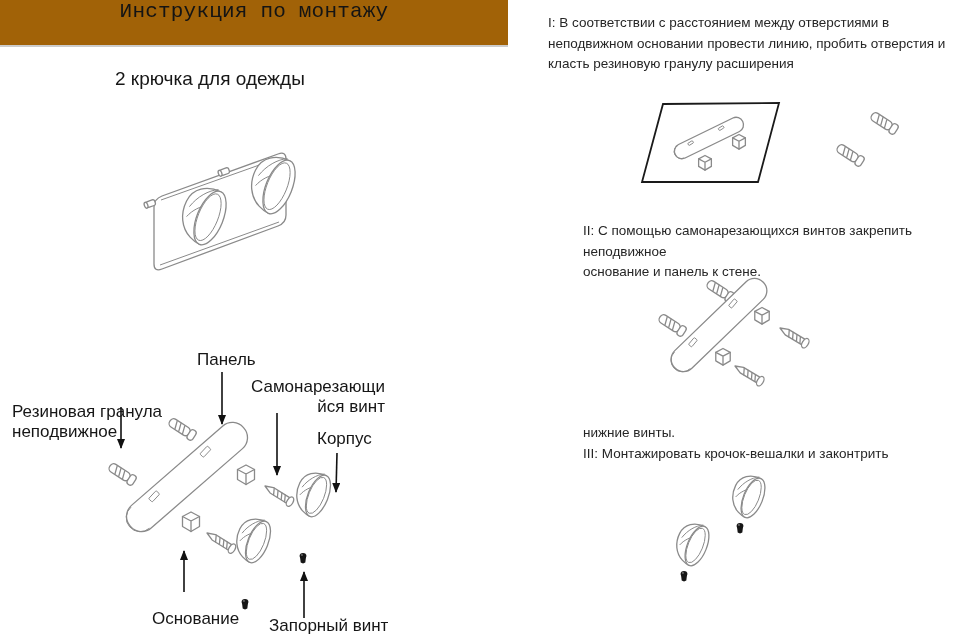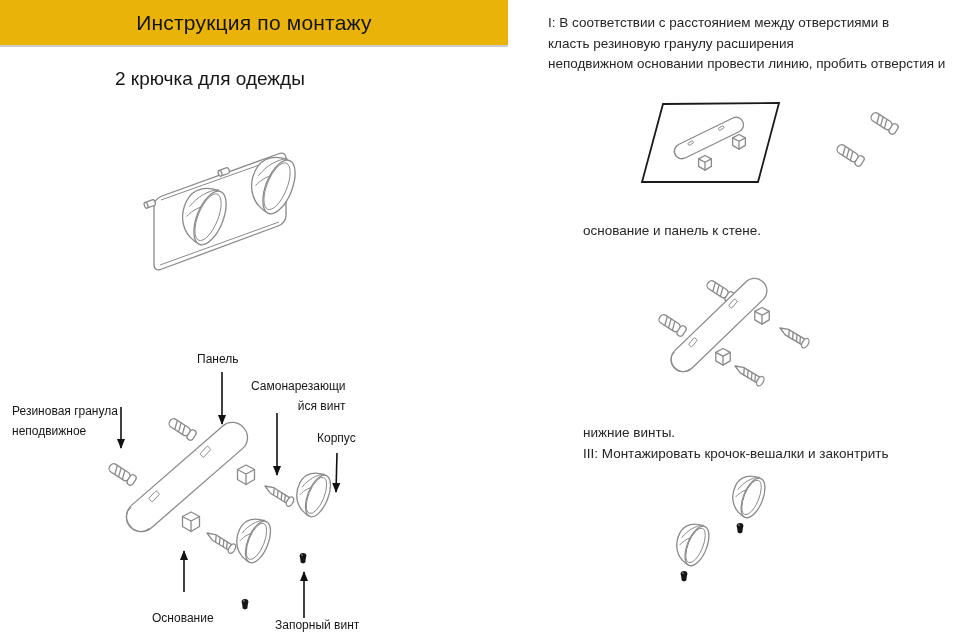--- a/index.html
+++ b/index.html
@@ -1,38 +1,38 @@
 <!DOCTYPE html>
 <html><head>
 <meta charset="utf-8">
 <style>
   html,body{margin:0;padding:0;background:#ffffff;}
   .page{position:relative;width:970px;height:641px;background:#ffffff;overflow:hidden;
         font-family:"Liberation Sans",sans-serif;color:#1f1f1f;}
   .abs{position:absolute;}
   
-  .header-bar{left:0;top:0;width:508px;height:45px;background:#eab308;
-              border-bottom:2px solid #cccccc;display:flex;align-items:center;justify-content:center;}
+  .header-bar{left:0;top:0;width:508px;height:45px;background:#a16207;
+              border-bottom:2px solid #cccccc;display:flex;align-items:flex-start;justify-content:center;font-family:Liberation Mono, monospace;}
   .title{font-size:21px;color:#141414;letter-spacing:0.2px;}
   .subtitle{left:115px;top:68px;font-size:19px;color:#161616;}
   
   .step-text{font-size:13.5px;line-height:20.5px;color:#262626;}
   .step-text span{display:block;}
   .step1{left:548px;top:13px;width:416px;text-align:left;}
   .step2{left:583px;top:221px;width:380px;text-align:left;}
   .step3{left:583px;top:423px;width:340px;text-align:left;}
   
-  .part-label{font-size:12px;line-height:19.5px;color:#161616;}
+  .part-label{font-size:17px;line-height:19.5px;color:#161616;}
   .part-label span{display:block;}
   .lbl-panel{left:197px;top:350px;}
   .lbl-anchor{left:12px;top:374px;margin-top:28px;}
   .lbl-screw{left:251px;top:377px;text-align:right;}
   .lbl-hook{left:317px;top:429px;}
   .lbl-base{left:152px;top:589px;margin-top:20px;}
-  .lbl-lock{left:275px;top:616px;text-align:right;}
+  .lbl-lock{left:269px;top:616px;text-align:right;}
   
   .ln{fill:#ffffff;stroke:#8a8a8a;stroke-width:1.3;stroke-linejoin:round;stroke-linecap:round;vector-effect:non-scaling-stroke;}
   .ln2{fill:#ffffff;stroke:#8a8a8a;stroke-width:1;stroke-linejoin:round;vector-effect:non-scaling-stroke;}
   .noline{fill:none;}
   .wall{fill:#ffffff;stroke:#1a1a1a;stroke-width:1.8;stroke-linejoin:miter;}
   .arrow{stroke:#111111;stroke-width:1.6;fill:none;marker-end:url(#ah);}
 </style>
 </head>
 <body>
 
@@ -169,22 +169,22 @@
   </div>
   <div class="abs part-label lbl-base">
     <span>Основание</span>
   </div>
   <div class="abs part-label lbl-lock">
     <span>Запорный винт</span>
   </div>
 
   <div class="abs step-text step1">
     <span>I: В соответствии с расстоянием между отверстиями в</span>
+    <span>неподвижном основании провести линию, пробить отверстия и</span>
     <span>класть резиновую гранулу расширения</span>
-    <span>неподвижном основании провести линию, пробить отверстия и</span>
   </div>
   <svg class="abs" style="left:620px;top:85px;" width="290" height="120" viewBox="0 0 290 120">
     <path class="wall" d="M43,19 L159,18 L138,97 L22,97 Z"></path>
     <g transform="translate(89,53) rotate(-26) scale(0.5)">
         <use href="#plate"></use>
       </g>
     <g transform="translate(85,78) scale(0.75)">
         <use href="#nut"></use>
       </g>
     <g transform="translate(119,57) scale(0.75)">
@@ -192,20 +192,21 @@
       </g>
     <g transform="translate(218,62) rotate(33)">
         <use href="#anchor"></use>
       </g>
     <g transform="translate(252,30) rotate(33)">
         <use href="#anchor"></use>
       </g>
   </svg>
 
   <div class="abs step-text step2">
+    <span>II: С помощью самонарезающихся винтов закрепить неподвижное</span>
     <span>основание и панель к стене.</span>
   </div>
   <svg class="abs" style="left:620px;top:275px;" width="290" height="135" viewBox="0 0 290 135">
     <g transform="translate(88,8) rotate(33)">
         <use href="#anchor"></use>
       </g>
     <g transform="translate(40,42) rotate(33)">
         <use href="#anchor"></use>
       </g>
     <g transform="translate(99,50) rotate(-44) scale(0.82)">

